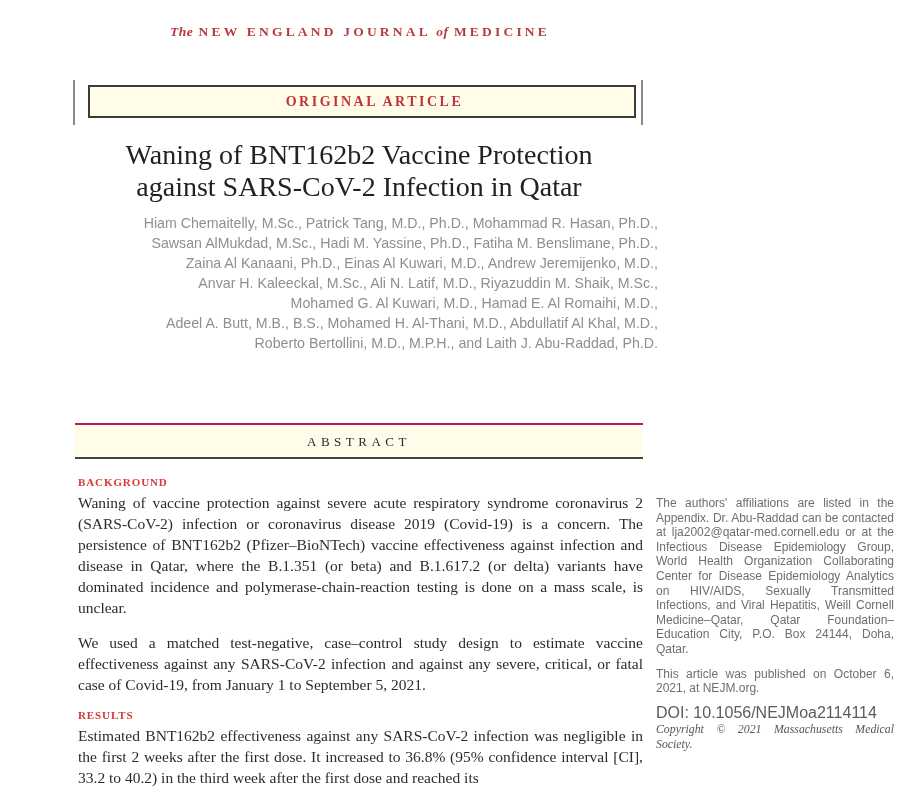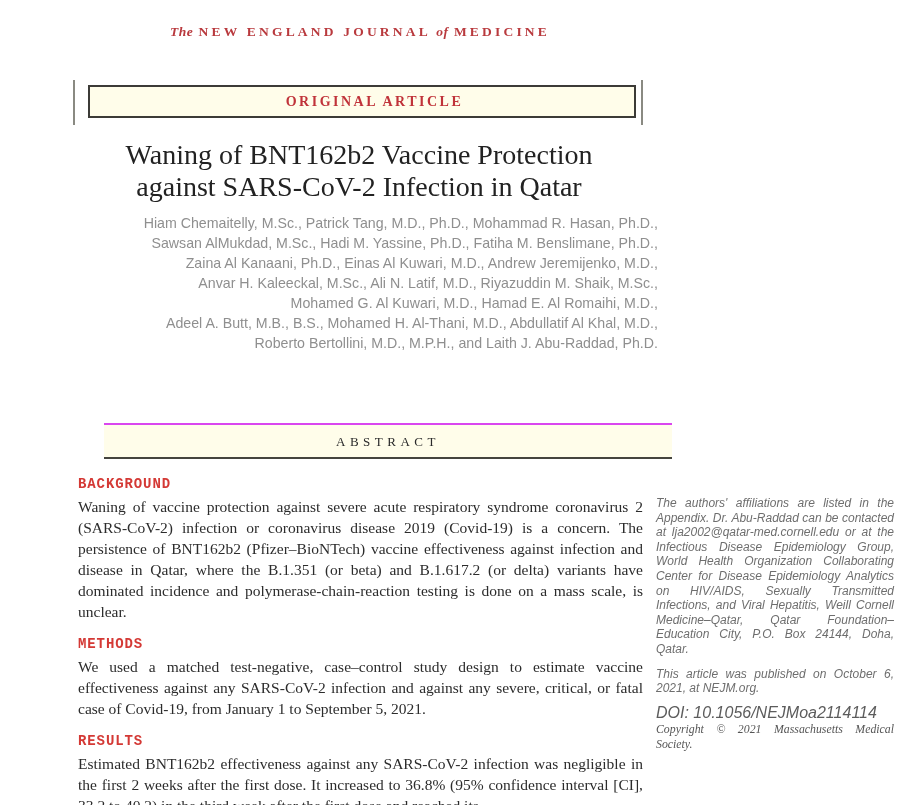--- a/index.html
+++ b/index.html
@@ -48,51 +48,51 @@
     position:absolute; left:60px; top:213px; width:598px;
     text-align:right; color:#8f8f8f;
     font-family:"Liberation Sans", sans-serif;
     font-size:14.2px; line-height:20px;
   }
 
   
   .abstract-band {
     position:absolute; left:75px; top:423px; width:568px; height:36px;
     background:#fffdea;
-    border-top:2px solid #d946ef; border-bottom:2px solid #45443e;
-    text-align:center; line-height:31px;margin-left:29px;
+    border-top:2px solid #be185d; border-bottom:2px solid #45443e;
+    text-align:center; line-height:31px;
   }
   .abstract-band .label {
     font-size:13px; letter-spacing:4.5px; color:#2a2a2a;
     font-family:"Liberation Serif", serif;
   }
 
   
   .abstract-body {
     position:absolute; left:78px; top:476px; width:565px;
   }
   .sec-heading {
-    font-family:Liberation Mono, monospace;
-    font-size:14px; font-weight:bold; letter-spacing:0.9px;
+    font-family:Liberation Serif, serif;
+    font-size:11px; font-weight:bold; letter-spacing:0.9px;
     color:#d43935; margin:0 0 4px 0;
   }
   .sec-text {
     font-family:"Liberation Serif", serif;
     font-size:15.5px; line-height:21px; color:#2c2c2c;
     text-align:justify; margin:0 0 14px 0;
   }
 
   
   .sidebar {
     position:absolute; left:656px; top:496px; width:238px;
     font-family:"Liberation Sans", sans-serif;
     font-size:12px; line-height:14.6px; color:#6e6e6e;
     text-align:justify;
   }
-  .sidebar p { margin:0 0 10px 0;font-style:italic; }
+  .sidebar p { margin:0 0 10px 0; }
   .sidebar .doi { margin:0 0 2px 0; color:#5c5c5c; font-size:16px; }
   .sidebar .copyright {
     font-family:"Liberation Serif", serif; font-style:italic;
     font-size:11.8px; color:#555555; margin:0;
   }
 </style>
 </head>
 <body>
 
 <div class="page">
@@ -128,21 +128,20 @@
   <div class="abstract-band">
     <span class="label">ABSTRACT</span>
   </div>
 
   <div class="abstract-body">
     <section>
       <h2 class="sec-heading">BACKGROUND</h2>
       <p class="sec-text">Waning of vaccine protection against severe acute respiratory syndrome coronavi­rus 2 (SARS-CoV-2) infection or coronavirus disease 2019 (Covid-19) is a concern. The persistence of BNT162b2 (Pfizer–BioNTech) vaccine effectiveness against in­fection and disease in Qatar, where the B.1.351 (or beta) and B.1.617.2 (or delta) variants have dominated incidence and polymerase-chain-reaction testing is done on a mass scale, is unclear.</p>
     </section>
     <section>
-      <h2 class="sec-heading">METHODS</h2>
       <p class="sec-text">We used a matched test-negative, case–control study design to estimate vaccine effectiveness against any SARS-CoV-2 infection and against any severe, critical, or fatal case of Covid-19, from January 1 to September 5, 2021.</p>
     </section>
     <section>
       <h2 class="sec-heading">RESULTS</h2>
       <p class="sec-text">Estimated BNT162b2 effectiveness against any SARS-CoV-2 infection was negligi­ble in the first 2 weeks after the first dose. It increased to 36.8% (95% confidence interval [CI], 33.2 to 40.2) in the third week after the first dose and reached its</p>
     </section>
   </div>
 
   <aside class="sidebar">
     <p>The authors' affiliations are listed in the Appendix. Dr. Abu-Raddad can be con­tacted at lja2002@qatar-med.cornell.edu or at the Infectious Disease Epidemiology Group, World Health Organization Col­laborating Center for Disease Epidemiol­ogy Analytics on HIV/AIDS, Sexually Trans­mitted Infections, and Viral Hepatitis, Weill Cornell Medicine–Qatar, Qatar Founda­tion–Education City, P.O. Box 24144, Doha, Qatar.</p>

